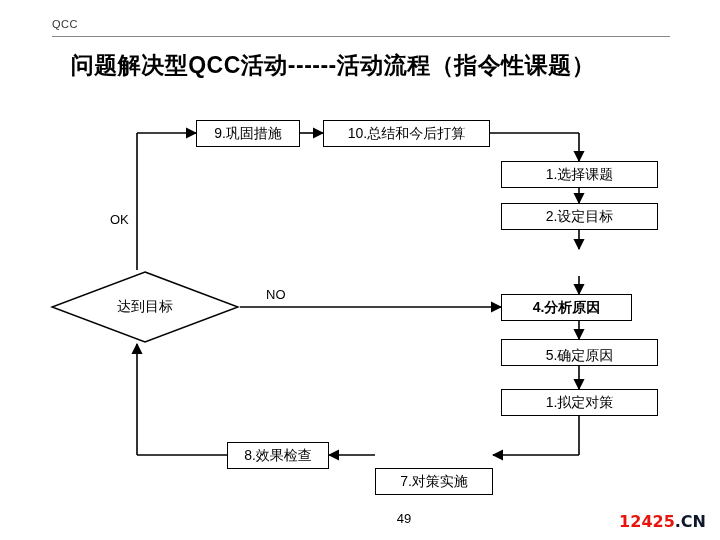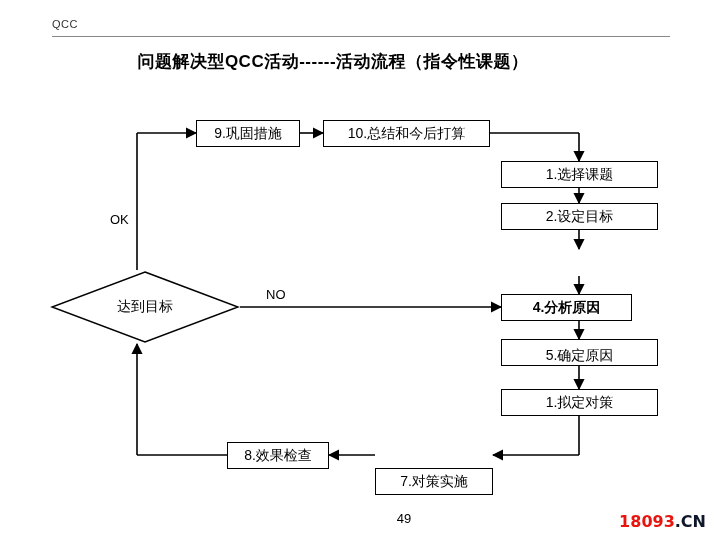--- a/index.html
+++ b/index.html
@@ -36,21 +36,21 @@
     width: 618px;
     height: 1px;
     background: #888888;
   }
   .title {
     position: absolute;
     left: 0;
     top: 50px;
     width: 666px;
     text-align: center;
-    font-size: 17px;
+    font-size: 23px;
     font-weight: bold;
     letter-spacing: 0.5px;
     color: #000000;
   }
   
   .node {
     position: absolute;
     box-sizing: border-box;
     border: 1.5px solid #000000;
     background: #ffffff;
@@ -193,16 +193,16 @@
   <div class="node" style="left:227px; top:442px; width:102px;">
     <span>8.效果检查</span>
   </div>
 
   <div class="edge-label" style="left:110px; top:212px;">OK</div>
   <div class="edge-label" style="left:266px; top:287px;">NO</div>
 
   <div class="page-number">49</div>
 
   <div class="watermark">
-    <span class="num">18093</span><span class="dom">.CN</span>
+    <span class="num">12425</span><span class="dom">.CN</span>
   </div>
 
 </div>
 
 </body></html>

